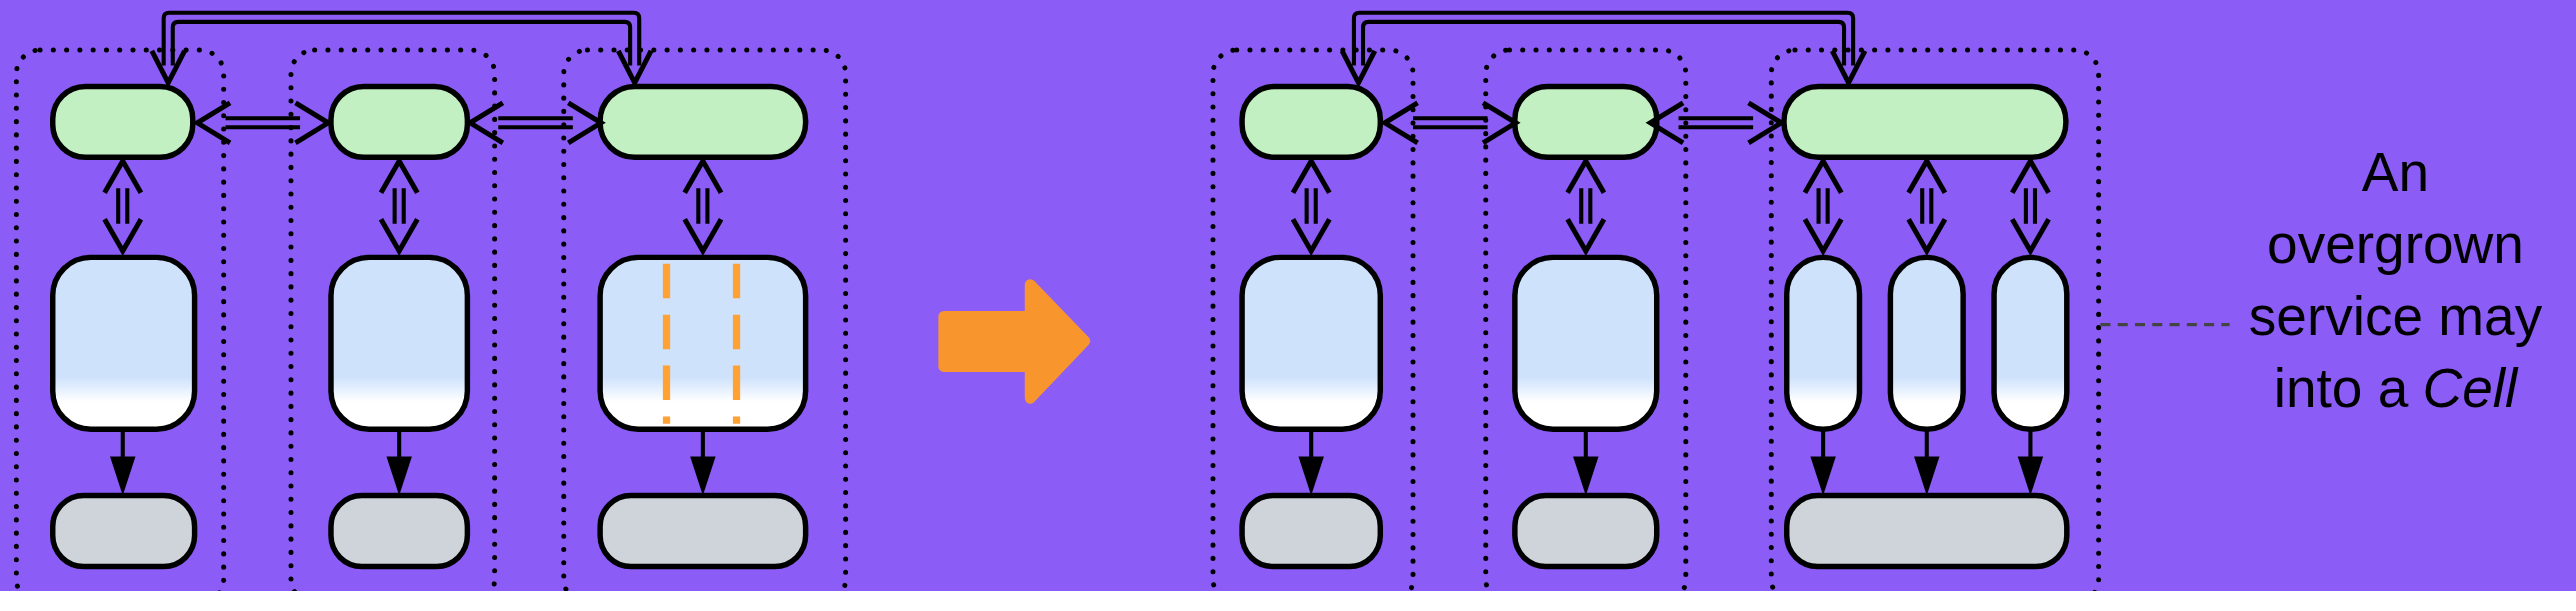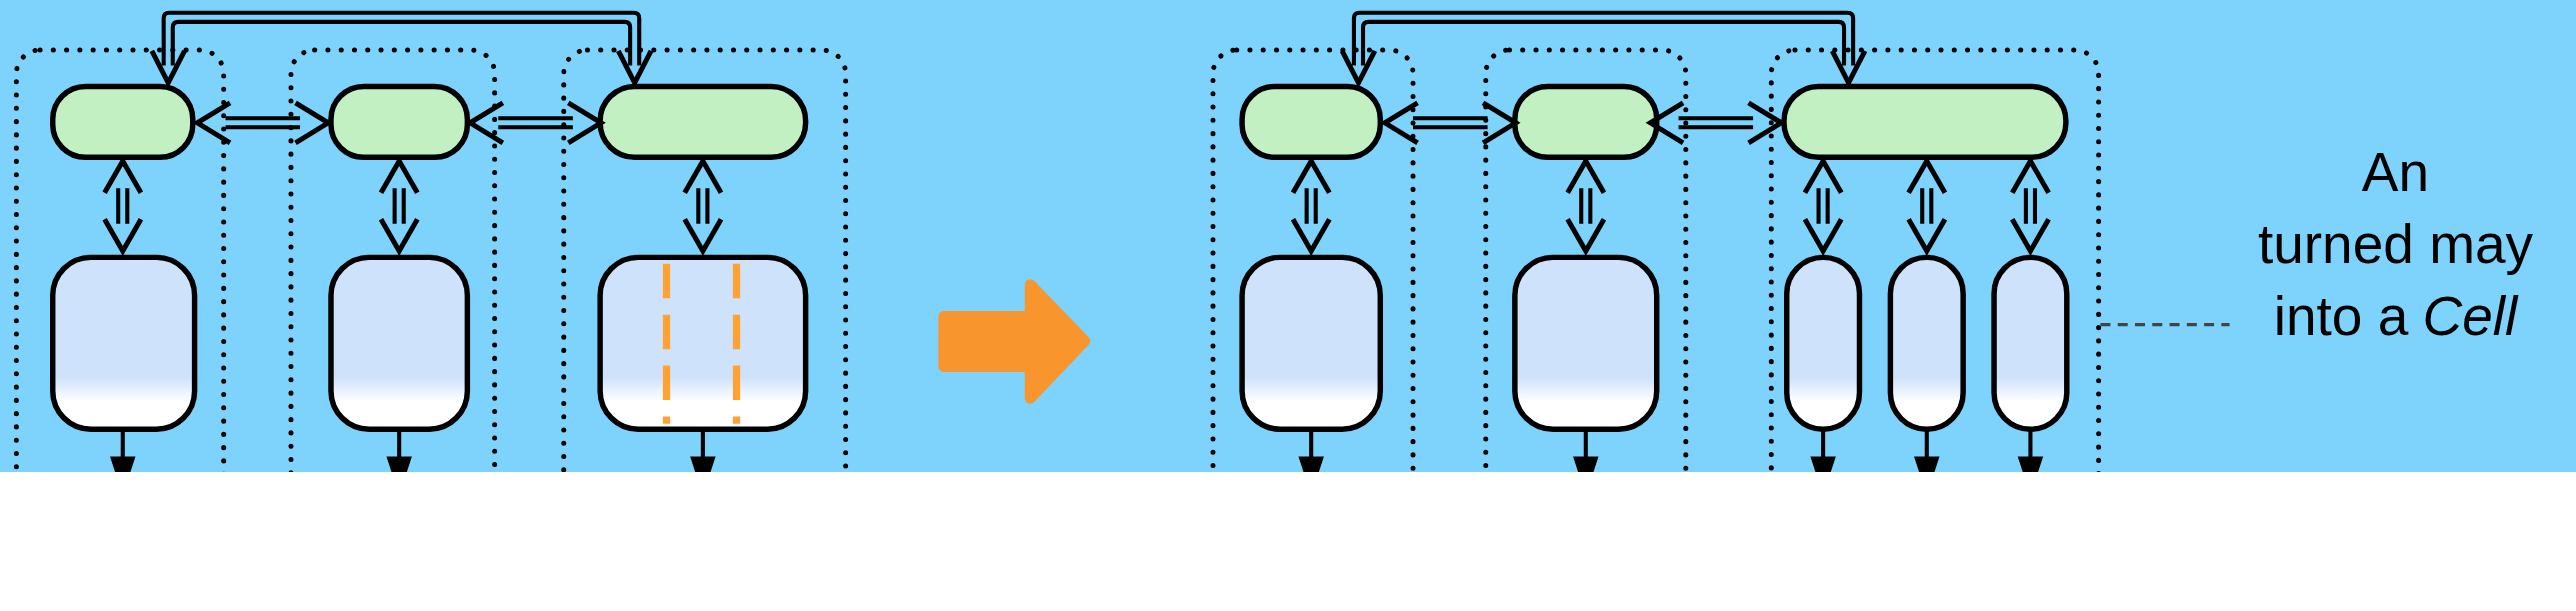--- a/index.html
+++ b/index.html
@@ -1,16 +1,16 @@
 <!DOCTYPE html>
 <html style="font-size:14.5px"><head>
 <meta charset="utf-8">
 <style>
   html,body{margin:0;padding:0;background:#ffffff;}
-  #stage{position:relative;width:2576px;height:472px;background:#7dd3fc;overflow:hidden;
+  #stage{position:relative;width:2576px;height:591px;background:#8b5cf6;overflow:hidden;
          font-family:"Liberation Sans", sans-serif;text-decoration:underline;}
   #diagram-svg{position:absolute;left:0;top:0;}
   #annotation{position:absolute;left:2215px;top:136px;width:361px;
               font-size:55px;line-height:72px;text-align:center;color:#000;}
   #annotation .ln{white-space:nowrap;}
   #annotation em{font-style:italic;margin-left:0.26em;}
 </style>
 </head>
 <body>
 
@@ -128,18 +128,19 @@
     <rect x="1366" y="545" width="152" height="78" rx="34" stroke="#000" stroke-width="6" fill="#ced4da"></rect>
     <rect x="1666" y="545" width="156" height="78" rx="34" stroke="#000" stroke-width="6" fill="#ced4da"></rect>
     <rect x="1965" y="545" width="308" height="78" rx="34" stroke="#000" stroke-width="6" fill="#ced4da"></rect>
   </g>
 
   <line x1="2310" y1="357" x2="2452" y2="357" stroke-width="3.5" stroke-dasharray="11 8" stroke="#444444"></line>
 </svg>
 
 <div id="annotation">
   <div class="ln">An</div>
-  <div class="ln">turned may</div>
+  <div class="ln">overgrown</div>
+  <div class="ln">service may</div>
   <div class="ln"><span>into a</span><em>Cell</em></div>
 </div>
 
 </div>
 
 
 </body></html>

